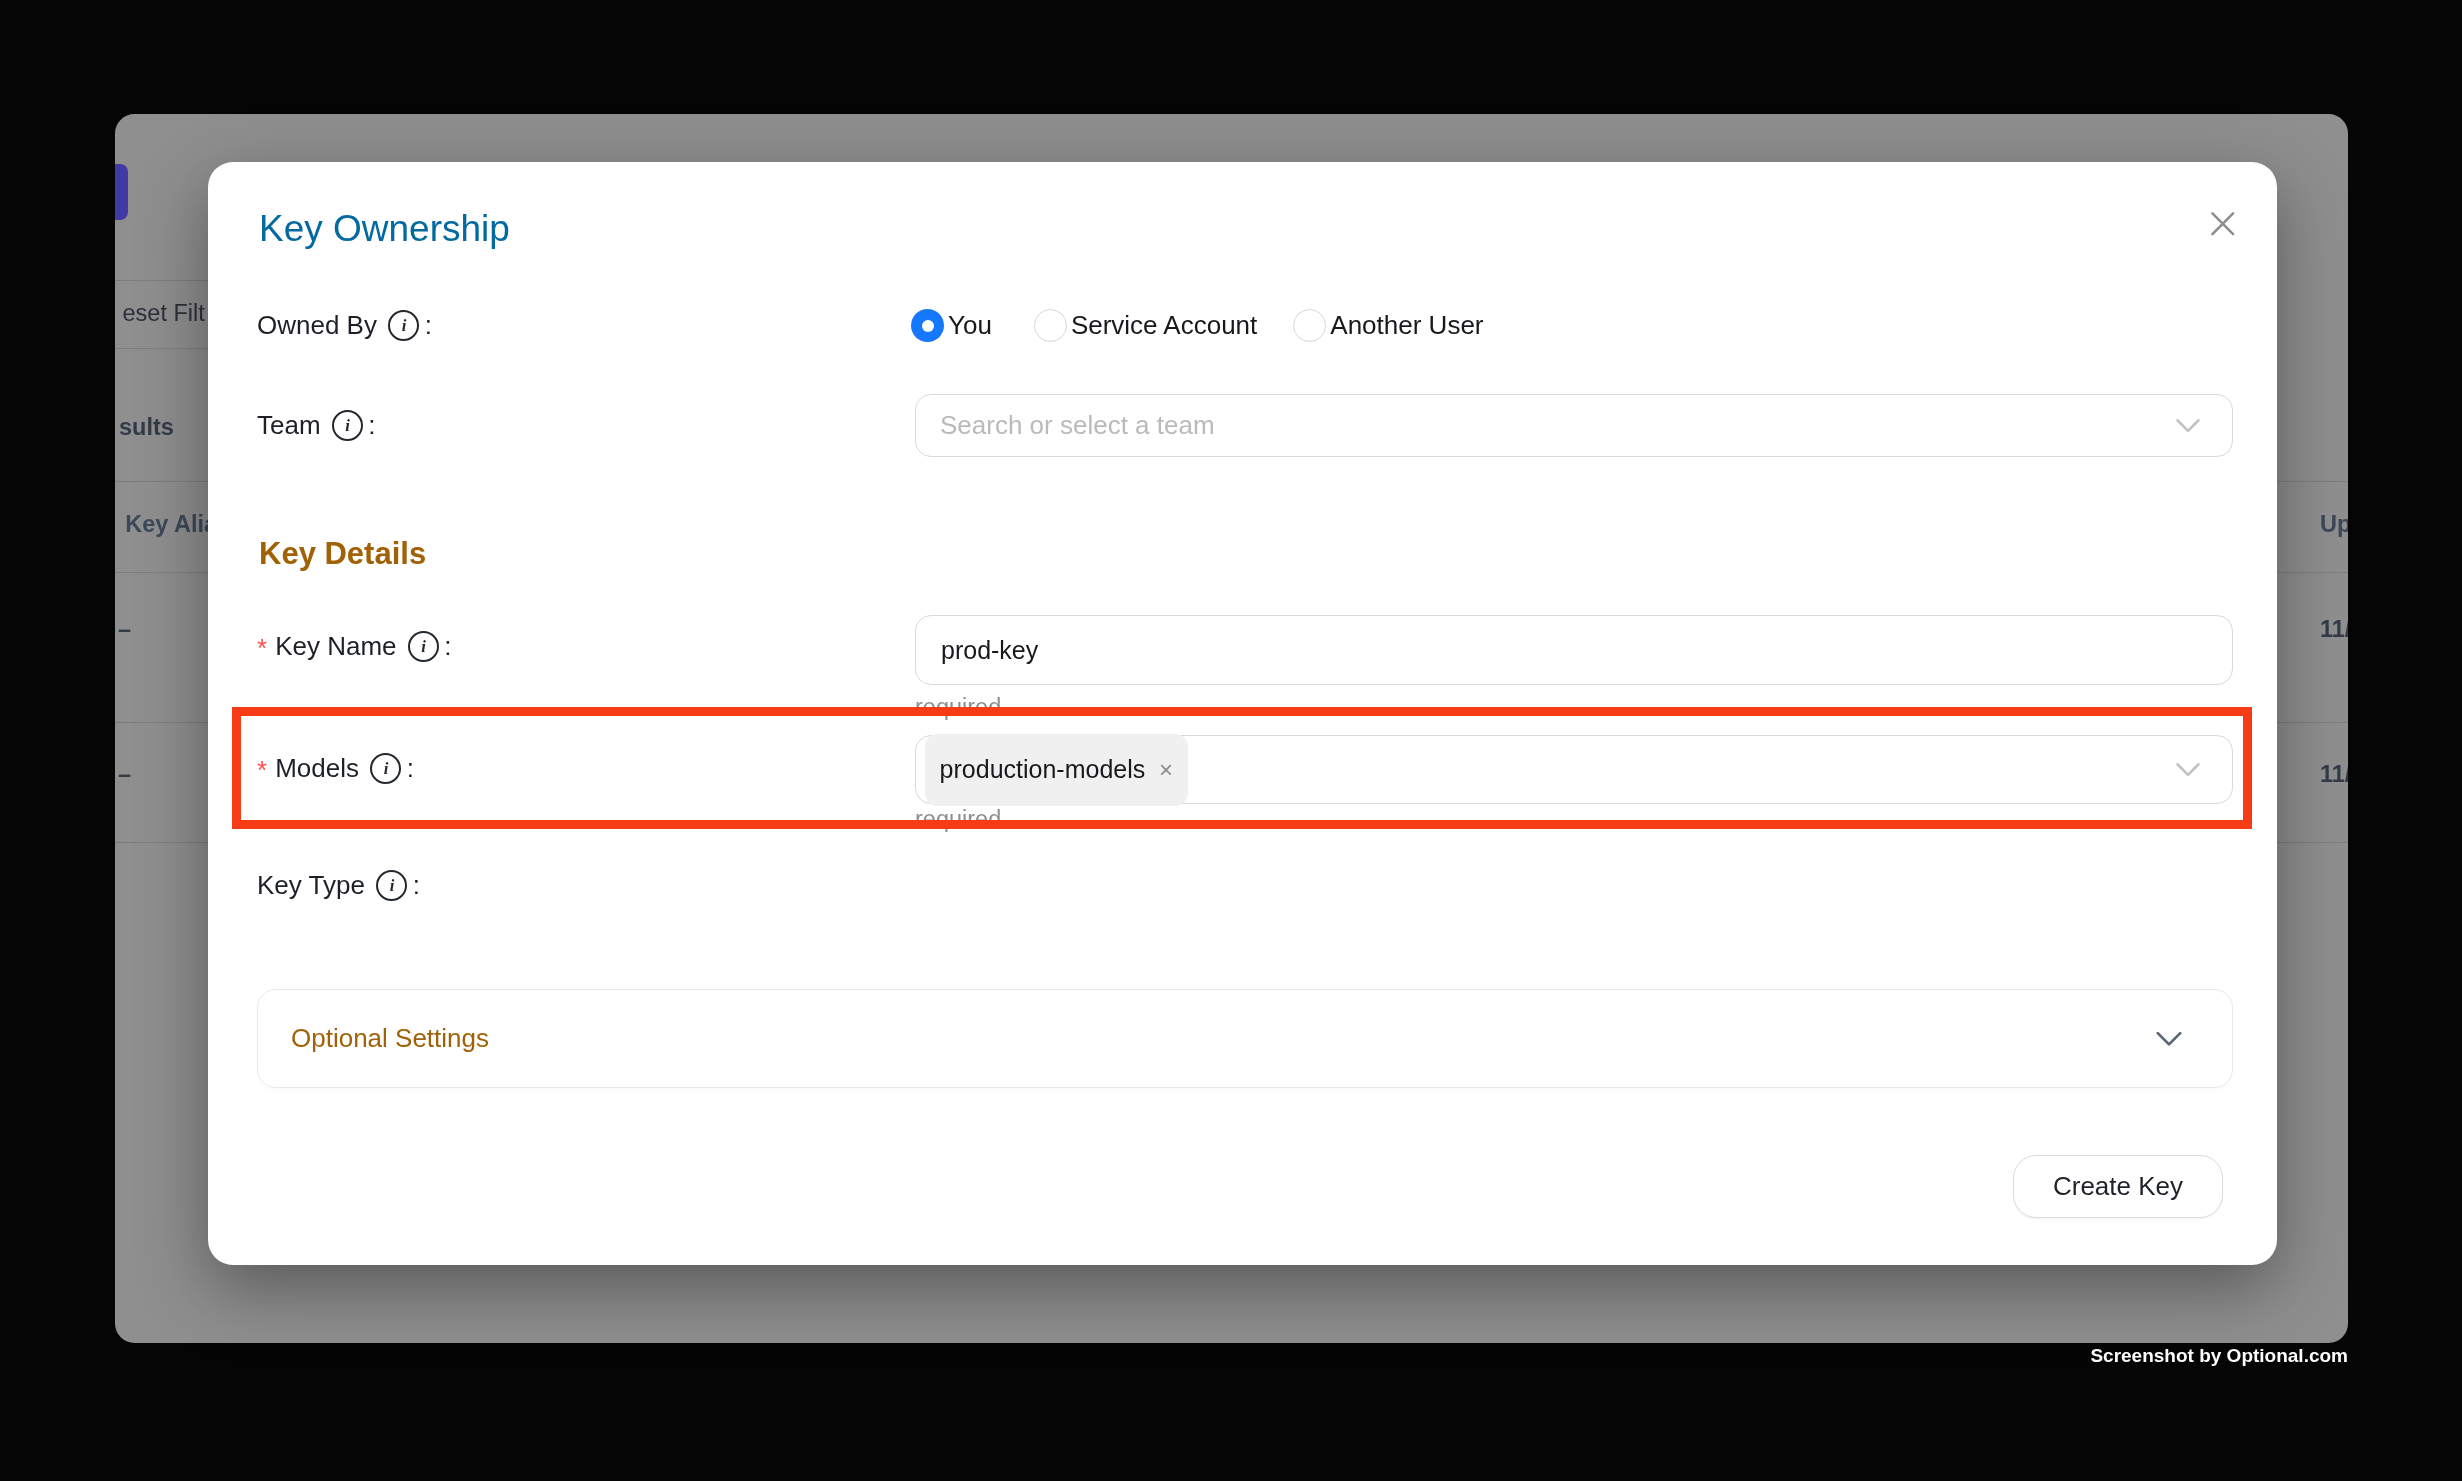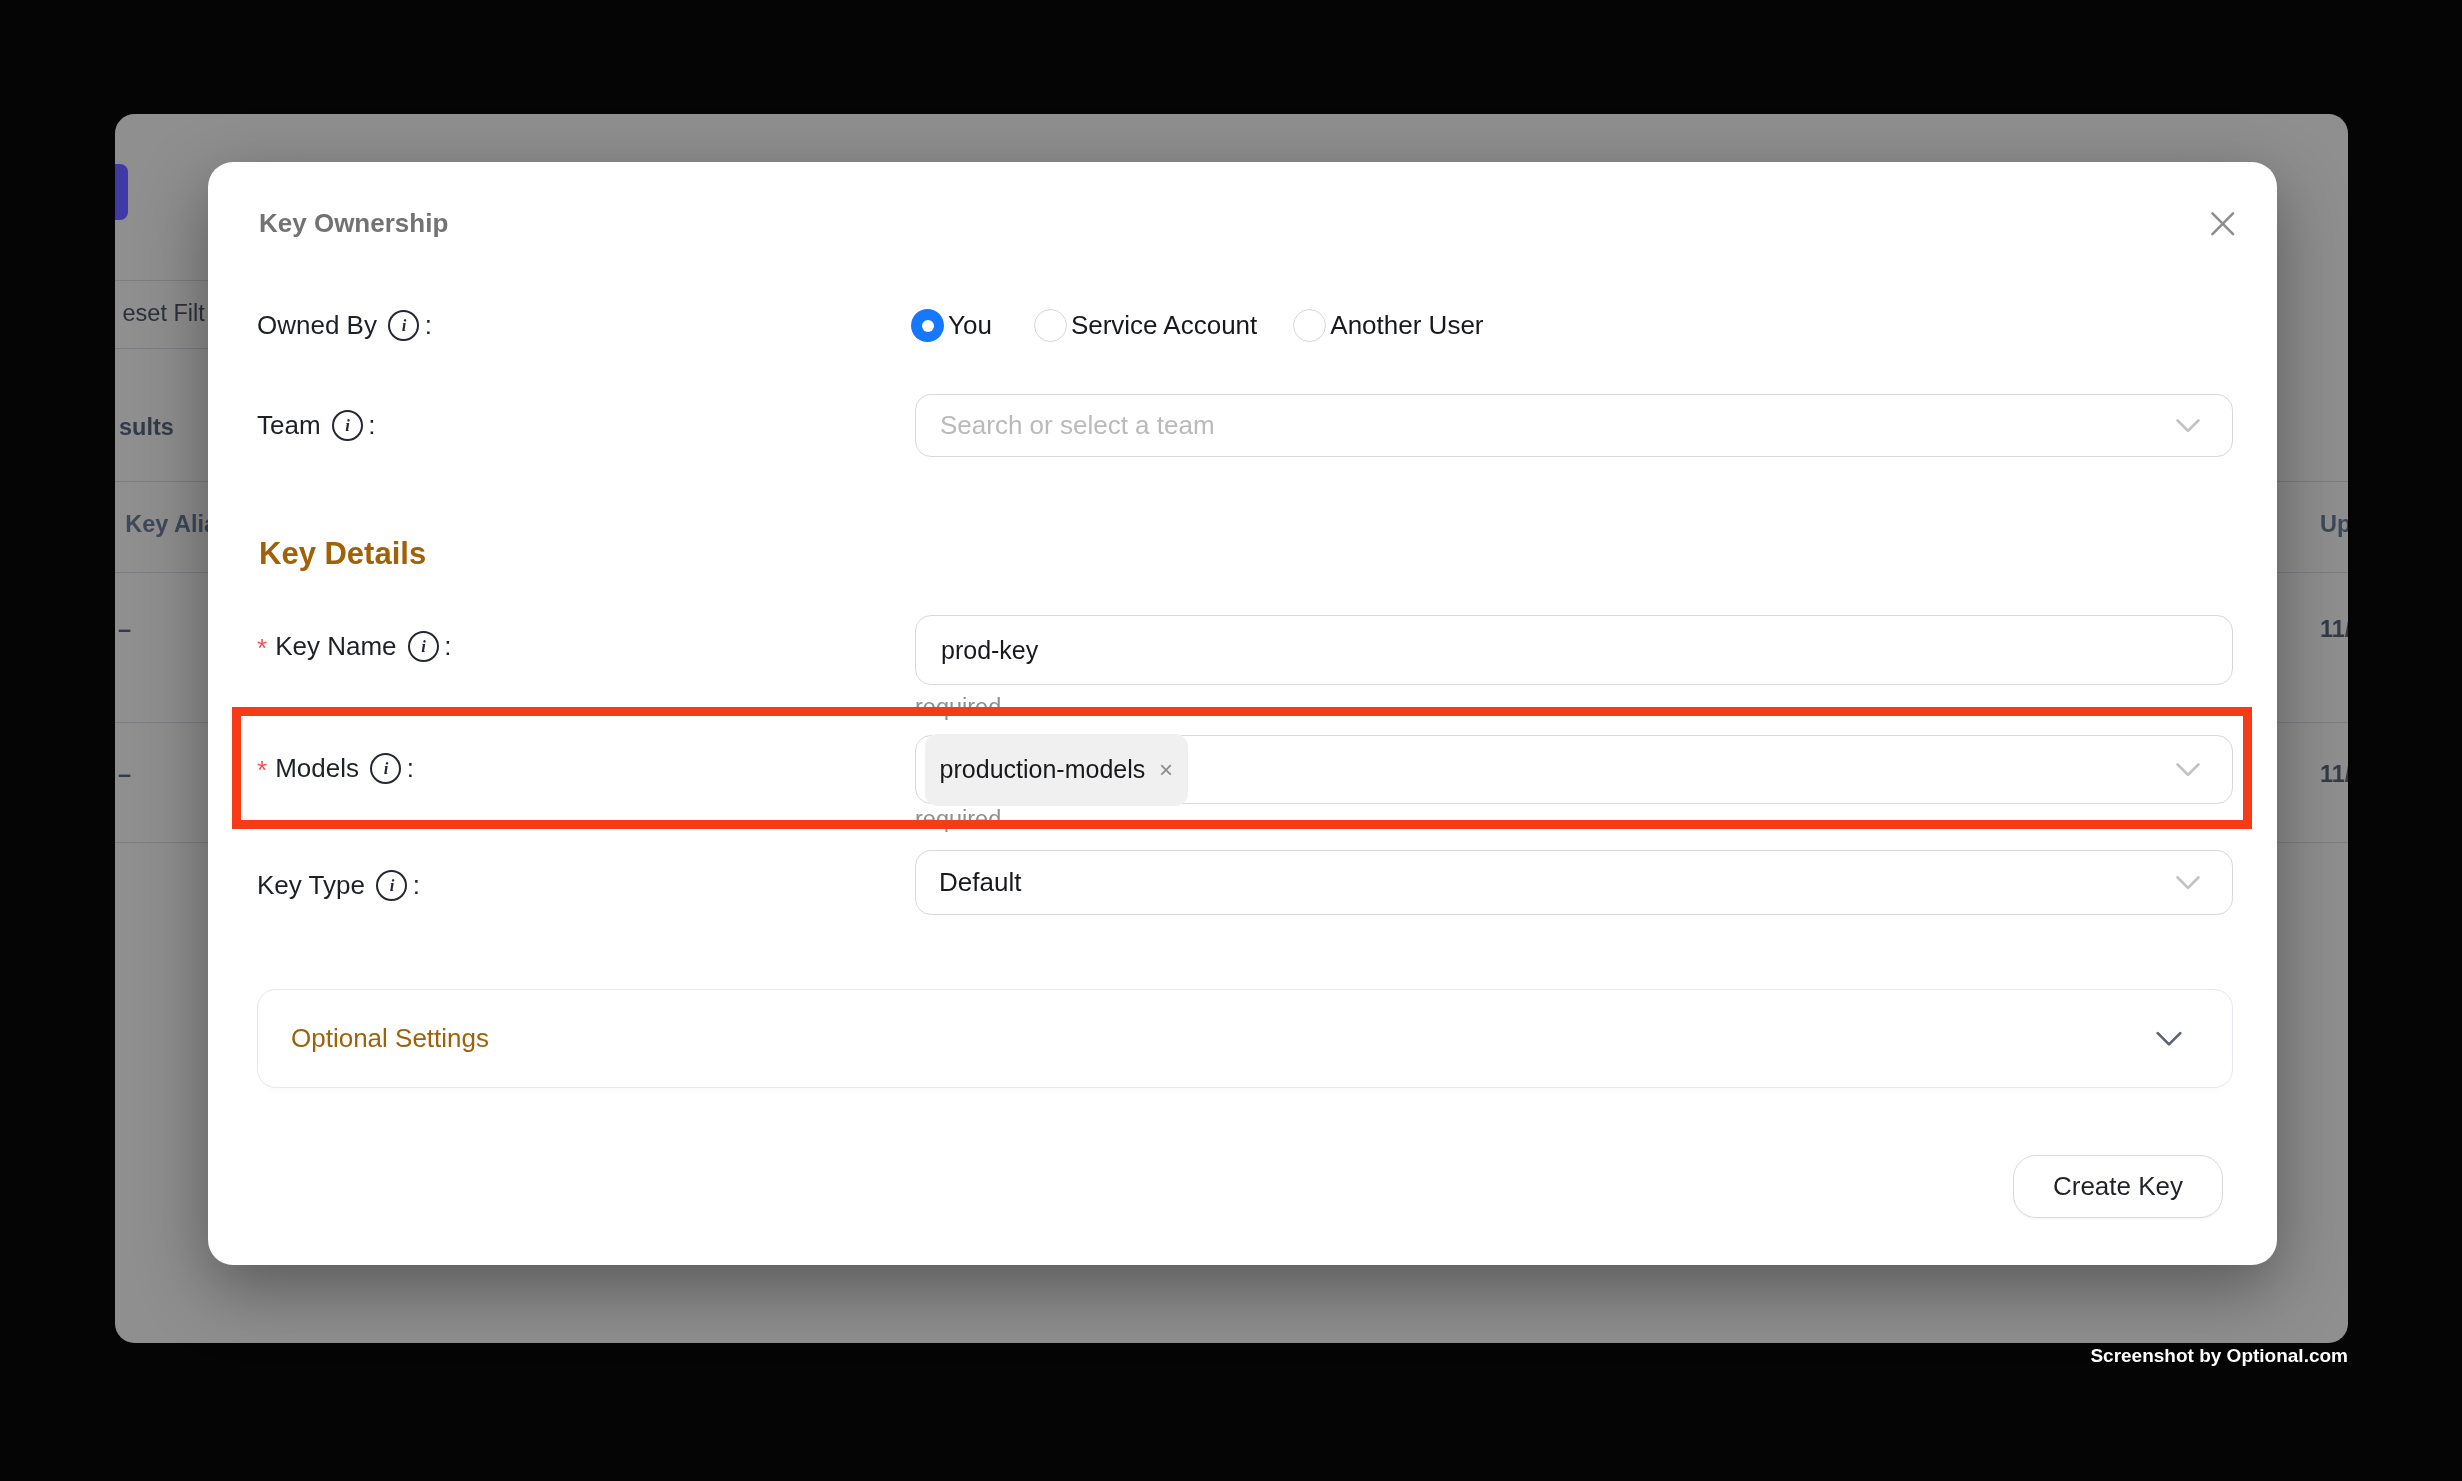--- a/index.html
+++ b/index.html
@@ -23,21 +23,21 @@
   .bg-text.med{font-weight:500;color:#2c3139;}
   .bg-text.semi{font-weight:600;color:#343b48;}
   .bg-text.head{font-weight:700;color:#3d4859;}
   
   .modal{
     position:absolute;left:208px;top:162px;width:2069px;height:1103px;
     background:#ffffff;border-radius:25px;z-index:10;
     box-shadow:0 23px 69px rgba(0,0,0,.38);
   }
   .modal-title{
-    position:absolute;left:51px;top:46px;font-size:26px;font-weight:700;color:#737373;
+    position:absolute;left:51px;top:46px;font-size:37px;font-weight:400;color:#0369a1;
   }
   .close-btn{position:absolute;left:1998px;top:45px;width:34px;height:34px;
     display:flex;align-items:center;justify-content:center;cursor:pointer;}
   .section-heading{
     position:absolute;left:51px;font-size:31px;font-weight:600;color:#a16207;
   }
   .form-label{
     position:absolute;left:49px;height:37px;display:flex;align-items:center;
     font-size:26px;color:#1d2127;white-space:nowrap;
   }
@@ -203,28 +203,20 @@
         </svg>
       </span>
     </div>
     <div class="required-msg" style="top:644px">required</div>
 
     <div class="form-label" style="top:705px">
       <span>Key Type</span>
       <span class="info-icon">i</span>
       <span class="colon">:</span>
     </div>
-    <div class="field-box" style="top:688px;height:65px">
-      <span class="value-text" style="margin-left:23px;font-size:26px">Default</span>
-      <span class="chevron">
-        <svg width="24" height="15" viewBox="0 0 44 26" fill="none">
-          <polyline points="3,3 22,22 41,3" stroke="#c3c3c6" stroke-width="5" stroke-linecap="round" stroke-linejoin="round"></polyline>
-        </svg>
-      </span>
-    </div>
 
     <div class="optional-box">
       <span class="optional-label">Optional Settings</span>
       <span class="optional-chevron">
         <svg width="26" height="16" viewBox="0 0 44 26" fill="none">
           <polyline points="3,3 22,22 41,3" stroke="#5b6472" stroke-width="4.5" stroke-linecap="round" stroke-linejoin="round"></polyline>
         </svg>
       </span>
     </div>
 

